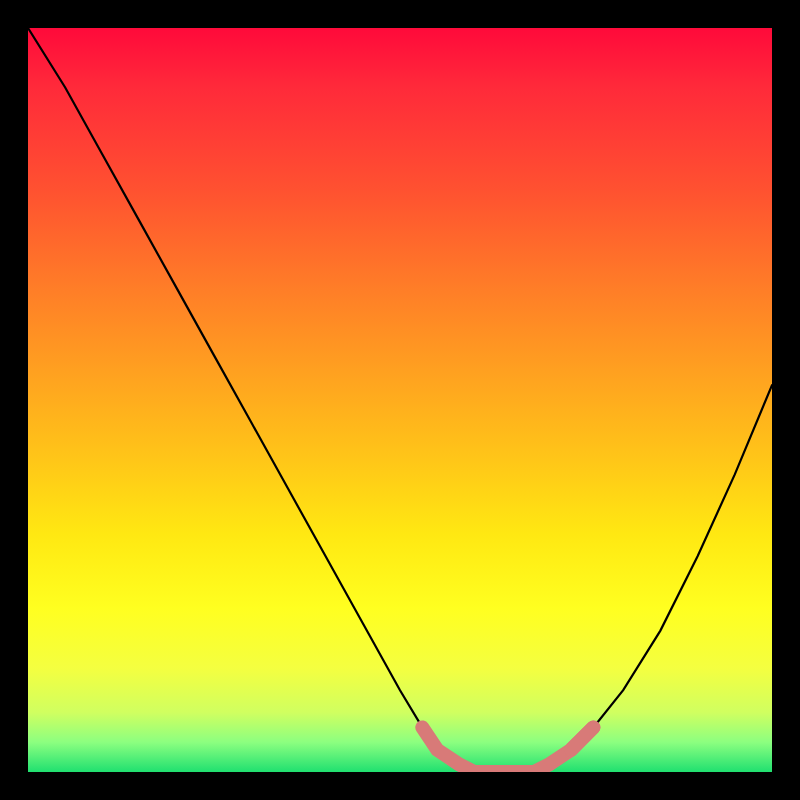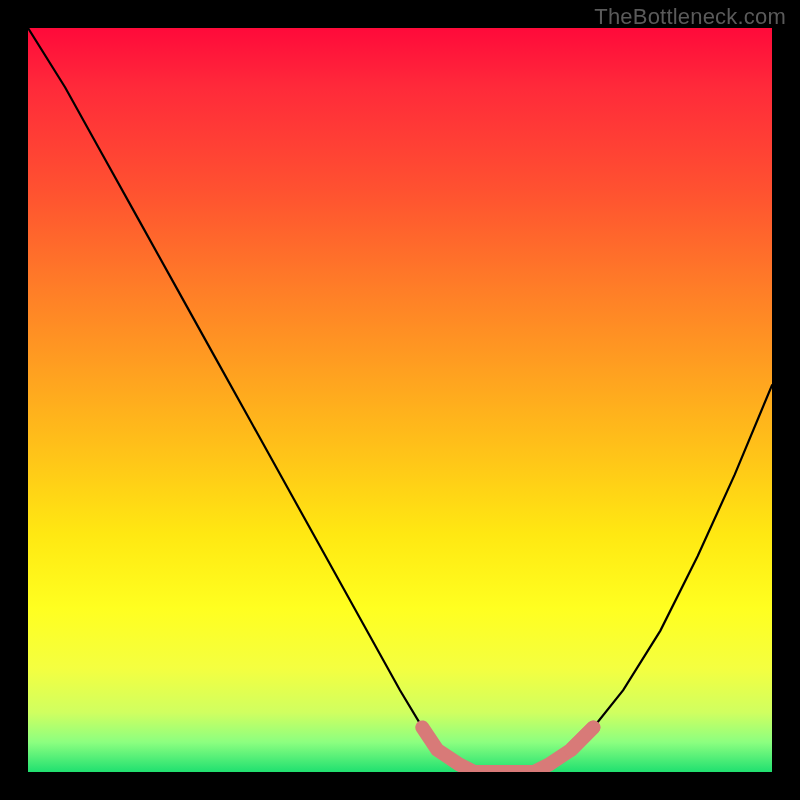--- a/index.html
+++ b/index.html
@@ -68,14 +68,13 @@
     <svg class="plot-svg" viewBox="0 0 744 744" preserveAspectRatio="none">
 
       <path id="curve-path" fill="none" stroke-width="2.2" stroke-linecap="round" d="M0.0 0.0 L37.2 59.5 L74.4 126.5 L111.6 193.4 L148.8 260.4 L186.0 327.4 L223.2 394.3 L260.4 461.3 L297.6 528.2 L334.8 595.2 L372.0 662.2 L394.3 699.4 L409.2 721.7 L431.5 736.6 L446.4 744.0 L468.7 744.0 L483.6 744.0 L505.9 744.0 L520.8 736.6 L543.1 721.7 L565.4 699.4 L595.2 662.2 L632.4 602.6 L669.6 528.2 L706.8 446.4 L744.0 357.1" stroke="#000000"></path>
 
       <path id="flat-path" fill="none" stroke-width="14" stroke-linecap="round" d="M394.3 699.4 L409.2 721.7 L431.5 736.6 L446.4 744.0 L468.7 744.0 L483.6 744.0 L505.9 744.0 L520.8 736.6 L543.1 721.7 L565.4 699.4" stroke="#d87a78"></path>
 
       <path id="flat-tail" fill="none" stroke-width="14" stroke-linecap="round" d="M543.1 721.7 L565.4 699.4" stroke="#d87a78"></path>
     </svg>
   </div>
 
-  <div class="watermark">TheBottleneck.com</div>
 </div>
 
 </body></html>

